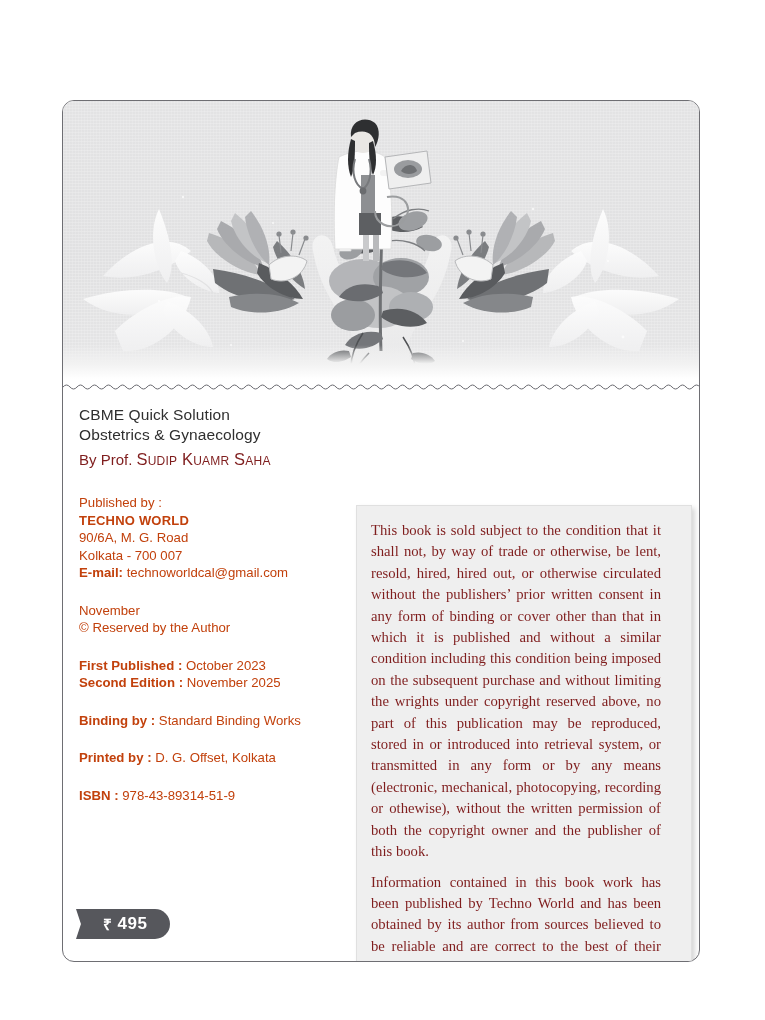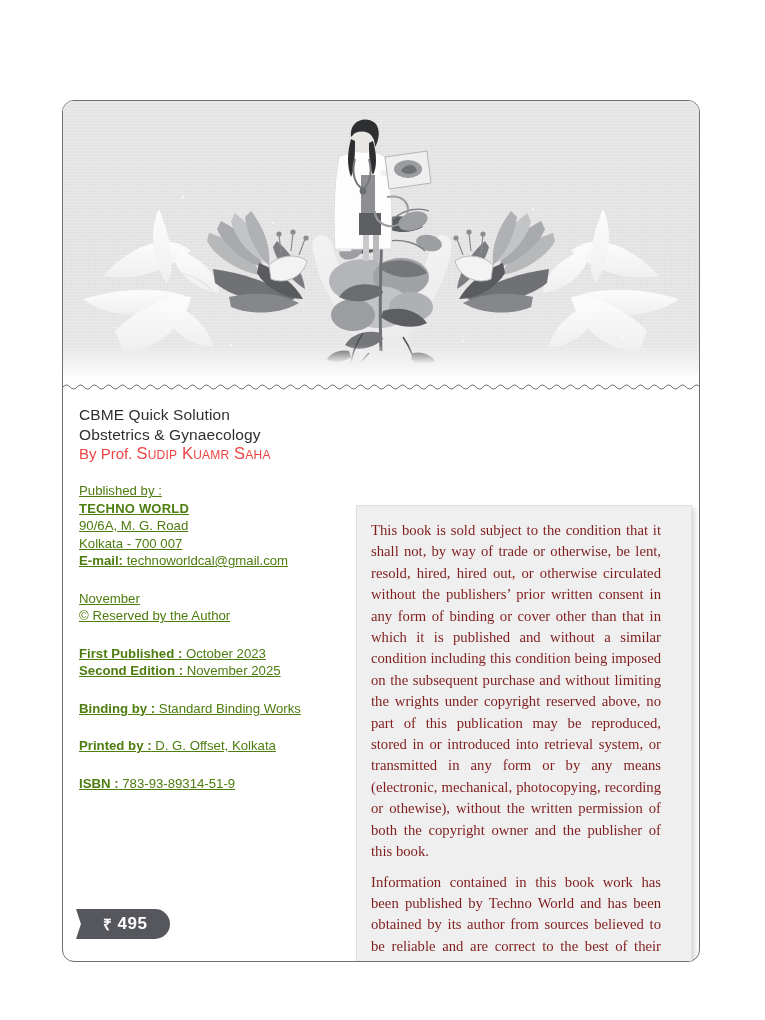--- a/index.html
+++ b/index.html
@@ -88,35 +88,34 @@
     color: #2b2b2b;
   }
   .title-line {
     font-size: 15.5px;
     line-height: 20px;
     color: #2f2f2f;
     letter-spacing: .1px;
   }
   .byline {
     font-size: 15px;
-    line-height: 17px;
-    color: #ef4444;
+    line-height: 29px;
+    color: #7f1d1d;
   }
   .byline .smallcaps {
     font-variant: small-caps;
     font-size: 16.5px;
     letter-spacing: .2px;
   }
   .block { margin-top: 20px; }
   .ln {
     font-size: 13.2px;
     line-height: 17.5px;
-    color: #4d7c0f;
+    color: #c2410c;
     white-space: nowrap;
-    text-decoration: underline;
   }
   .ln.b, .lbl { font-weight: bold; }
   .ln.pub-name {
     font-weight: bold;
     font-size: 13px;
     letter-spacing: .2px;
   }
   .phone-glyph {
     font-size: 12.5px;
     letter-spacing: .5px;
@@ -410,21 +409,21 @@
         <div class="block">
           <div class="ln">
             <span class="lbl">Printed by :</span>
             <span>D. G. Offset, Kolkata</span>
           </div>
         </div>
 
         <div class="block">
           <div class="ln">
             <span class="lbl">ISBN :</span>
-            <span>783-93-89314-51-9</span>
+            <span>978-43-89314-51-9</span>
           </div>
         </div>
       </div>
 
       <div class="disclaimer">
         <p class="just-all">This book is sold subject to the condition that it shall not, by way of trade or otherwise, be lent, resold, hired, hired out, or otherwise circulated without the publishers’ prior written consent in any form of binding or cover other than that in which it is published and without a similar condition including this condition being imposed on the subsequent purchase and without limiting the wrights under copyright reserved above, no part of this publication may be reproduced, stored in or introduced into retrieval system, or transmitted in any form or by any means (electronic, mechanical, photocopying, recording or othewise), without the written permission of both the copyright owner and the publisher of this book.</p>
         <p class="just-all">Information contained in this book work has been published by Techno World and has been obtained by its author from sources believed to be reliable and are correct to the best of their knowledge. However, the publisher and its author shall in no event be liable for any errors, omissions or damages arising out of this information and specifically disclaim any implied warranties or merchantability of fitness for any particular use.</p>
       </div>
     </div>
 

